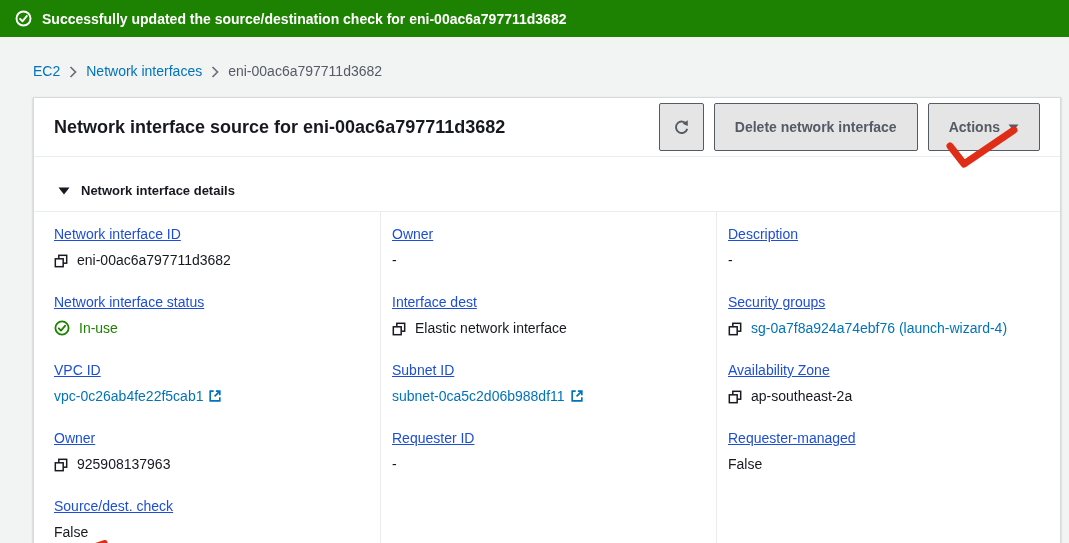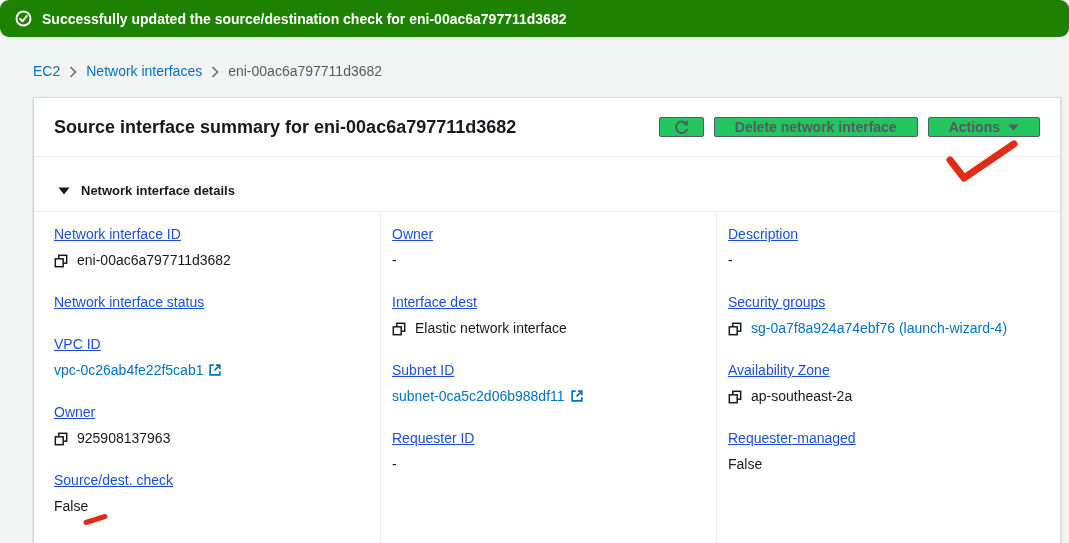--- a/index.html
+++ b/index.html
@@ -8,21 +8,21 @@
     width: 1069px; height: 543px; overflow: hidden;
     background: #f2f3f3;
     font-family: "Liberation Sans", sans-serif;
     font-size: 14px; color: #16191f;
   }
 
   
   .flashbar {
     height: 37px; background: #1d8102; color: #fff;
     display: flex; align-items: center; gap: 10px;
-    padding: 0 15px; font-weight: bold; border-radius: 9px;
+    padding: 0 15px; font-weight: bold;
   }
   .flashbar svg { flex: 0 0 auto; }
 
   
   .page { padding: 0 8px 0 33px; }
 
   
   .breadcrumb {
     display: flex; align-items: center; gap: 9px;
     padding: 26px 0 18px 0;
@@ -40,21 +40,21 @@
   .card-header {
     height: 59px;
     display: flex; align-items: center; justify-content: space-between;
     padding: 0 20px;
     border-bottom: 1px solid #eaeded;
   }
   .card-title { font-size: 18px; font-weight: bold; margin: 0; }
 
   .header-actions { display: flex; gap: 10px; position: relative; }
   .btn {
-    height: 20px; background: #22c55e;
+    height: 48px; background: #e5e5e5;
     border: 1px solid #545b64; border-radius: 2px;
     color: #545b64; font-weight: bold; font-size: 14px;
     font-family: "Liberation Sans", sans-serif;
     padding: 0 20px; cursor: pointer;
     display: inline-flex; align-items: center; gap: 8px;
   }
   .btn-icon { padding: 0 13px; }
 
   .annotation-check {
     position: absolute; right: 18px; top: 22px;
@@ -118,21 +118,21 @@
       <svg width="8" height="12" viewBox="0 0 8 12">
           <path d="M1.5 1 L6.5 6 L1.5 11" fill="none" stroke="#687078" stroke-width="1.7"></path>
         </svg>
     </span>
     <span class="crumb-current">eni-00ac6a797711d3682</span>
   </nav>
 
   <section class="card">
 
     <div class="card-header">
-      <h1 class="card-title">Source interface summary for eni-00ac6a797711d3682</h1>
+      <h1 class="card-title">Network interface source for eni-00ac6a797711d3682</h1>
 
       <div class="header-actions">
         <button class="btn btn-icon">
           <svg width="17" height="17" viewBox="0 0 16 16">
             <path d="M12.9 5.1 A5.4 5.4 0 1 0 13.4 9.3" fill="none" stroke="#545b64" stroke-width="1.8"></path>
             <polygon points="13.9,1.2 13.9,6.6 9.1,4.5" fill="#545b64"></polygon>
           </svg>
         </button>
         <button class="btn">
           <span>Delete network interface</span>
@@ -169,20 +169,27 @@
                 <rect x="5.5" y="1.5" width="9" height="9" fill="#fff" stroke="#16191f" stroke-width="1.7"></rect>
                 <rect x="1.5" y="5.5" width="9" height="9" fill="#fff" stroke="#16191f" stroke-width="1.7"></rect>
               </svg>
             </span>
             <span>eni-00ac6a797711d3682</span>
           </div>
         </div>
 
         <div class="field">
           <div class="field-label">Network interface status</div>
+          <div class="field-value status-green">
+            <svg width="16" height="16" viewBox="0 0 16 16">
+              <circle cx="8" cy="8" r="6.6" fill="none" stroke="#1d8102" stroke-width="1.8"></circle>
+              <path d="M4.8 8.3 L7 10.6 L11.2 5.6" fill="none" stroke="#1d8102" stroke-width="1.8" stroke-linecap="round" stroke-linejoin="round"></path>
+            </svg>
+            <span>In-use</span>
+          </div>
         </div>
 
         <div class="field">
           <div class="field-label">VPC ID</div>
           <div class="field-value">
             <span class="ext-link">
               <a>vpc-0c26ab4fe22f5cab1</a>
               <svg width="14" height="14" viewBox="0 0 16 16">
                 <path d="M13.5 9.5 v4 h-11 v-11 h4" fill="none" stroke="#0073bb" stroke-width="1.9"></path>
                 <path d="M9 2.5 h4.5 V7" fill="none" stroke="#0073bb" stroke-width="1.9"></path>

